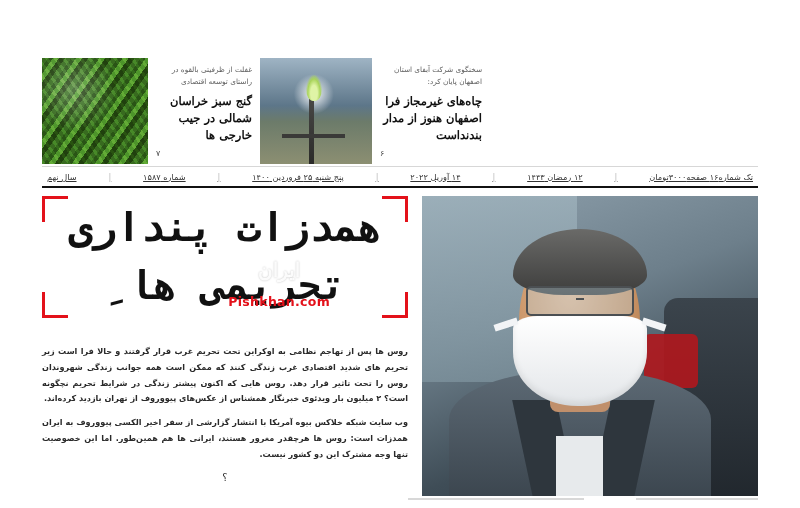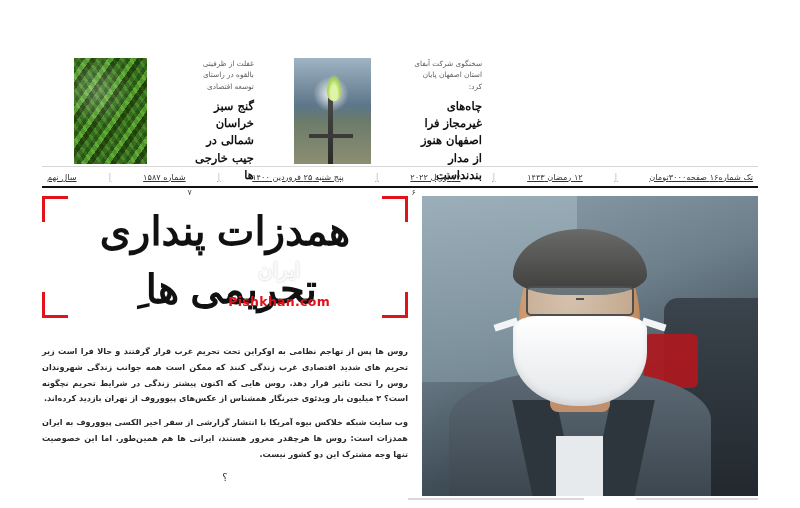--- a/index.html
+++ b/index.html
@@ -80,23 +80,22 @@
     display: flex;
     flex-direction: row;
     gap: 0;
   }
   .teaser {
     position: relative;
     height: 106px;
     padding: 0 8px;
     display: flex;
     flex-direction: column;
-    justify-content: flex-start;
+    justify-content: center;
     direction: rtl;
-    margin-left: 32px;
   }
   .teaser.t1 { width: 118px; }
   .teaser.t2 { width: 112px; padding: 0; }
   .teaser.t3 { width: 112px; }
   .teaser.t4 { width: 106px; padding: 0; }
   .teaser-kicker {
     font-size: 7.3px;
     line-height: 1.55;
     color: #5d5d5d;
     text-align: right;
@@ -213,21 +212,21 @@
     width: 26px; height: 26px;
     border-color: #e3111a;
     border-style: solid;
     border-width: 0;
   }
   .corner.tr { top: 0; right: 0; border-top-width: 3px; border-right-width: 3px; }
   .corner.tl { top: 0; left: 0; border-top-width: 3px; border-left-width: 3px; }
   .corner.br { bottom: 0; right: 0; border-bottom-width: 3px; border-right-width: 3px; }
   .corner.bl { bottom: 0; left: 0; border-bottom-width: 3px; border-left-width: 3px; }
   .lead-title {
-    font-family: Liberation Sans, sans-serif;
+    font-family: Liberation Mono, monospace;
     font-size: 40px;
     font-weight: bold;
     line-height: 1.45;
     color: #111;
     text-align: center;
     letter-spacing: -1px;
   }
   .lead-title .l2 { display: block; }
   .watermark {
     position: absolute;

